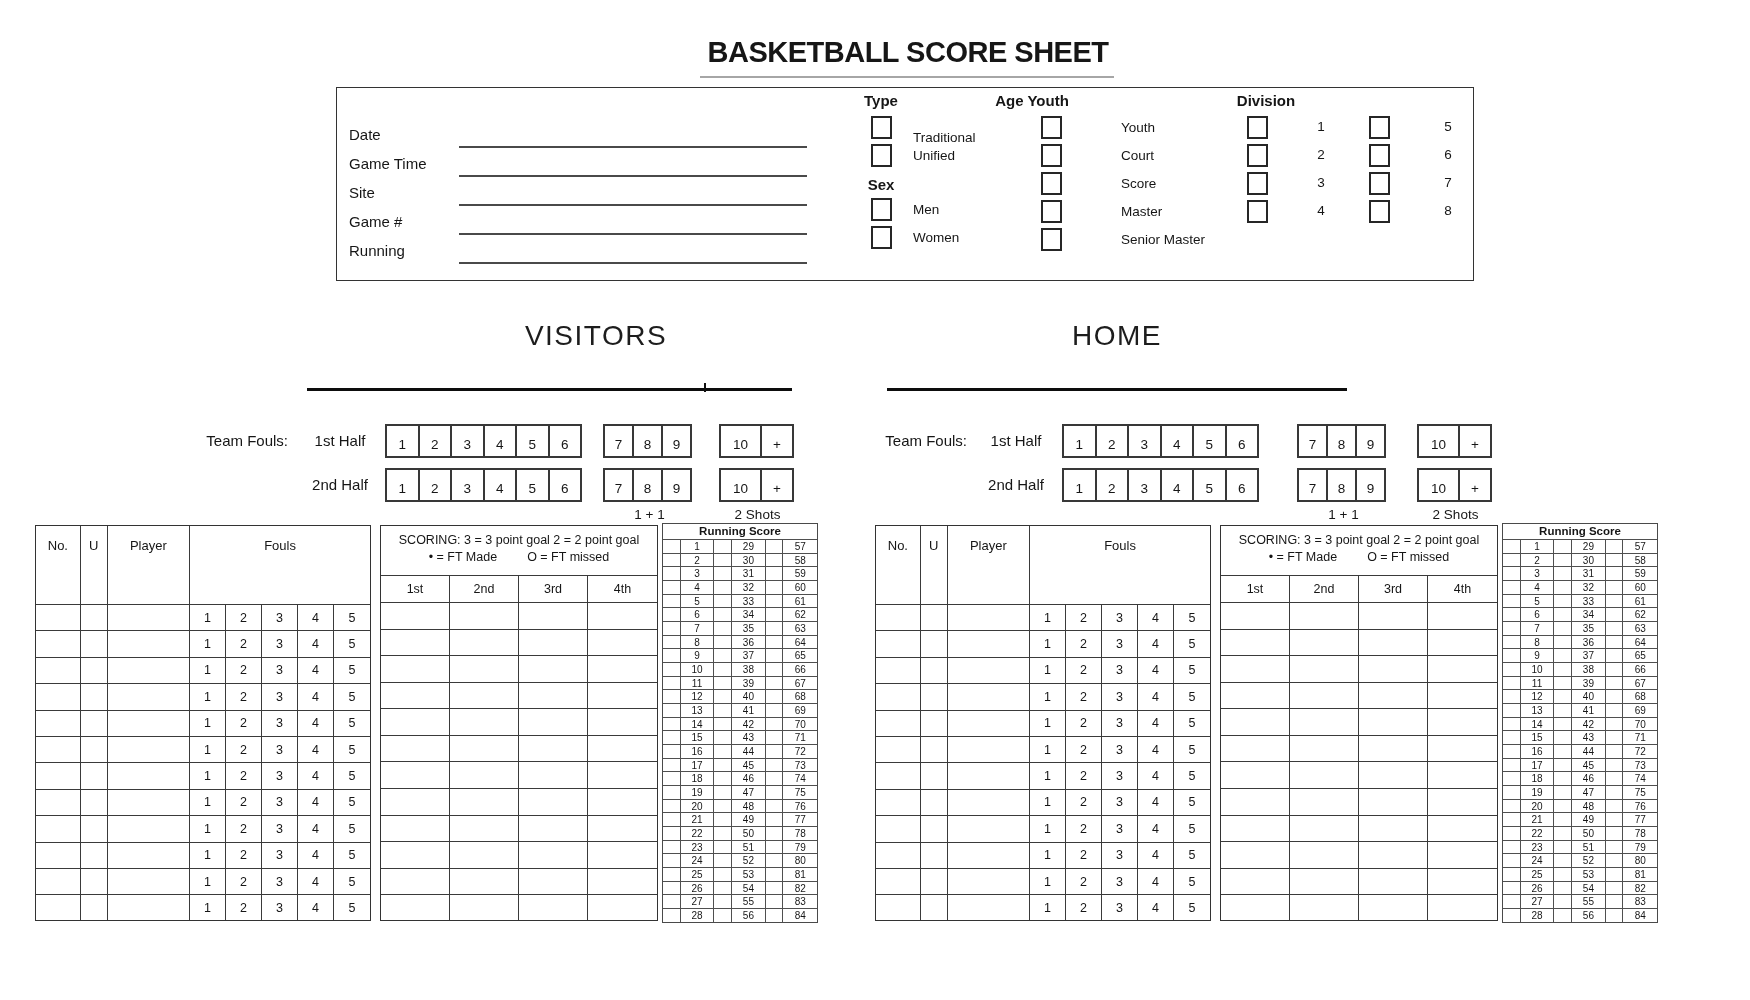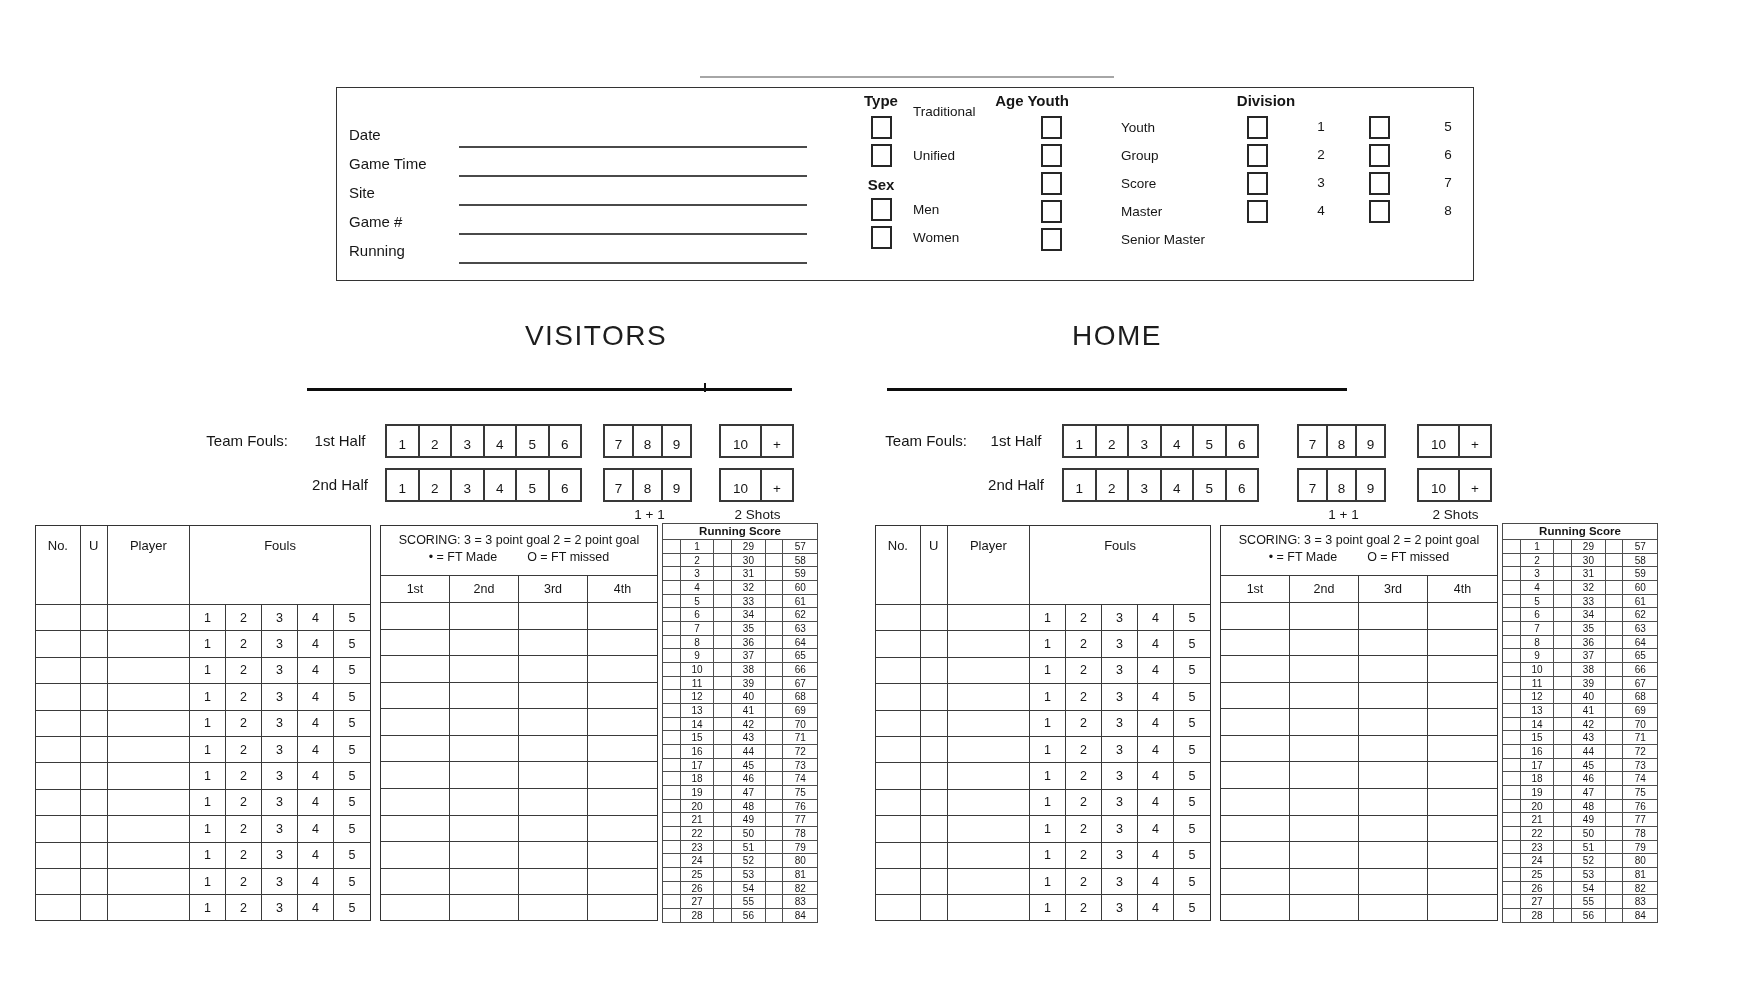--- a/index.html
+++ b/index.html
@@ -32,51 +32,52 @@
   .rhead{font-weight:bold;font-size:11.5px;text-align:center;box-sizing:border-box;}
   .rrow{display:flex;border-top:1px solid #4f4f4f;box-sizing:border-box;}
   .rcell{border-right:1px solid #4f4f4f;box-sizing:border-box;display:flex;align-items:center;justify-content:center;}
   .rnum{font-size:10px;}
 </style>
 </head>
 <body>
 
 <div class="sheet" id="sheet">
 
+  <div class="abs title" style="left:908px;top:36px;transform:translateX(-50%);">BASKETBALL SCORE SHEET</div>
   <div class="abs title-underline" style="left:700px;top:76px;width:414px;"></div>
 
   <div class="abs gbox" style="left:336px;top:87px;width:1138px;height:194px;">
 
     <div class="abs flabel" style="left:12px;top:38px;">Date</div>
     <div class="abs fline" style="left:122px;top:58px;width:348px;"></div>
     <div class="abs flabel" style="left:12px;top:67px;">Game Time</div>
     <div class="abs fline" style="left:122px;top:87px;width:348px;"></div>
     <div class="abs flabel" style="left:12px;top:96px;">Site</div>
     <div class="abs fline" style="left:122px;top:116px;width:348px;"></div>
     <div class="abs flabel" style="left:12px;top:125px;">Game #</div>
     <div class="abs fline" style="left:122px;top:145px;width:348px;"></div>
     <div class="abs flabel" style="left:12px;top:154px;">Running</div>
     <div class="abs fline" style="left:122px;top:174px;width:348px;"></div>
 
     <div class="abs ghead" style="left:499px;top:4px;width:90px;">Type</div>
     <div class="abs cbox" style="left:534px;top:28px;"></div>
-    <div class="abs copt" style="left:576px;top:15px;">Traditional</div>
+    <div class="abs copt" style="left:576px;top:41px;">Traditional</div>
     <div class="abs cbox" style="left:534px;top:56px;"></div>
     <div class="abs copt" style="left:576px;top:59px;">Unified</div>
     <div class="abs ghead" style="left:499px;top:88px;width:90px;">Sex</div>
     <div class="abs cbox" style="left:534px;top:110px;"></div>
     <div class="abs copt" style="left:576px;top:113px;">Men</div>
     <div class="abs cbox" style="left:534px;top:138px;"></div>
     <div class="abs copt" style="left:576px;top:141px;">Women</div>
 
     <div class="abs ghead" style="left:645px;top:4px;width:100px;">Age Youth</div>
     <div class="abs cbox" style="left:704px;top:28px;"></div>
     <div class="abs copt" style="left:784px;top:31px;">Youth</div>
     <div class="abs cbox" style="left:704px;top:56px;"></div>
-    <div class="abs copt" style="left:784px;top:59px;">Group</div>
+    <div class="abs copt" style="left:784px;top:59px;">Court</div>
     <div class="abs cbox" style="left:704px;top:84px;"></div>
     <div class="abs copt" style="left:784px;top:87px;">Score</div>
     <div class="abs cbox" style="left:704px;top:112px;"></div>
     <div class="abs copt" style="left:784px;top:115px;">Master</div>
     <div class="abs cbox" style="left:704px;top:140px;"></div>
     <div class="abs copt" style="left:784px;top:143px;">Senior Master</div>
 
     <div class="abs ghead" style="left:879px;top:4px;width:100px;">Division</div>
     <div class="abs cbox" style="left:910px;top:28px;"></div>
     <div class="abs divnum" style="left:972px;top:31px;width:24px;">1</div>

